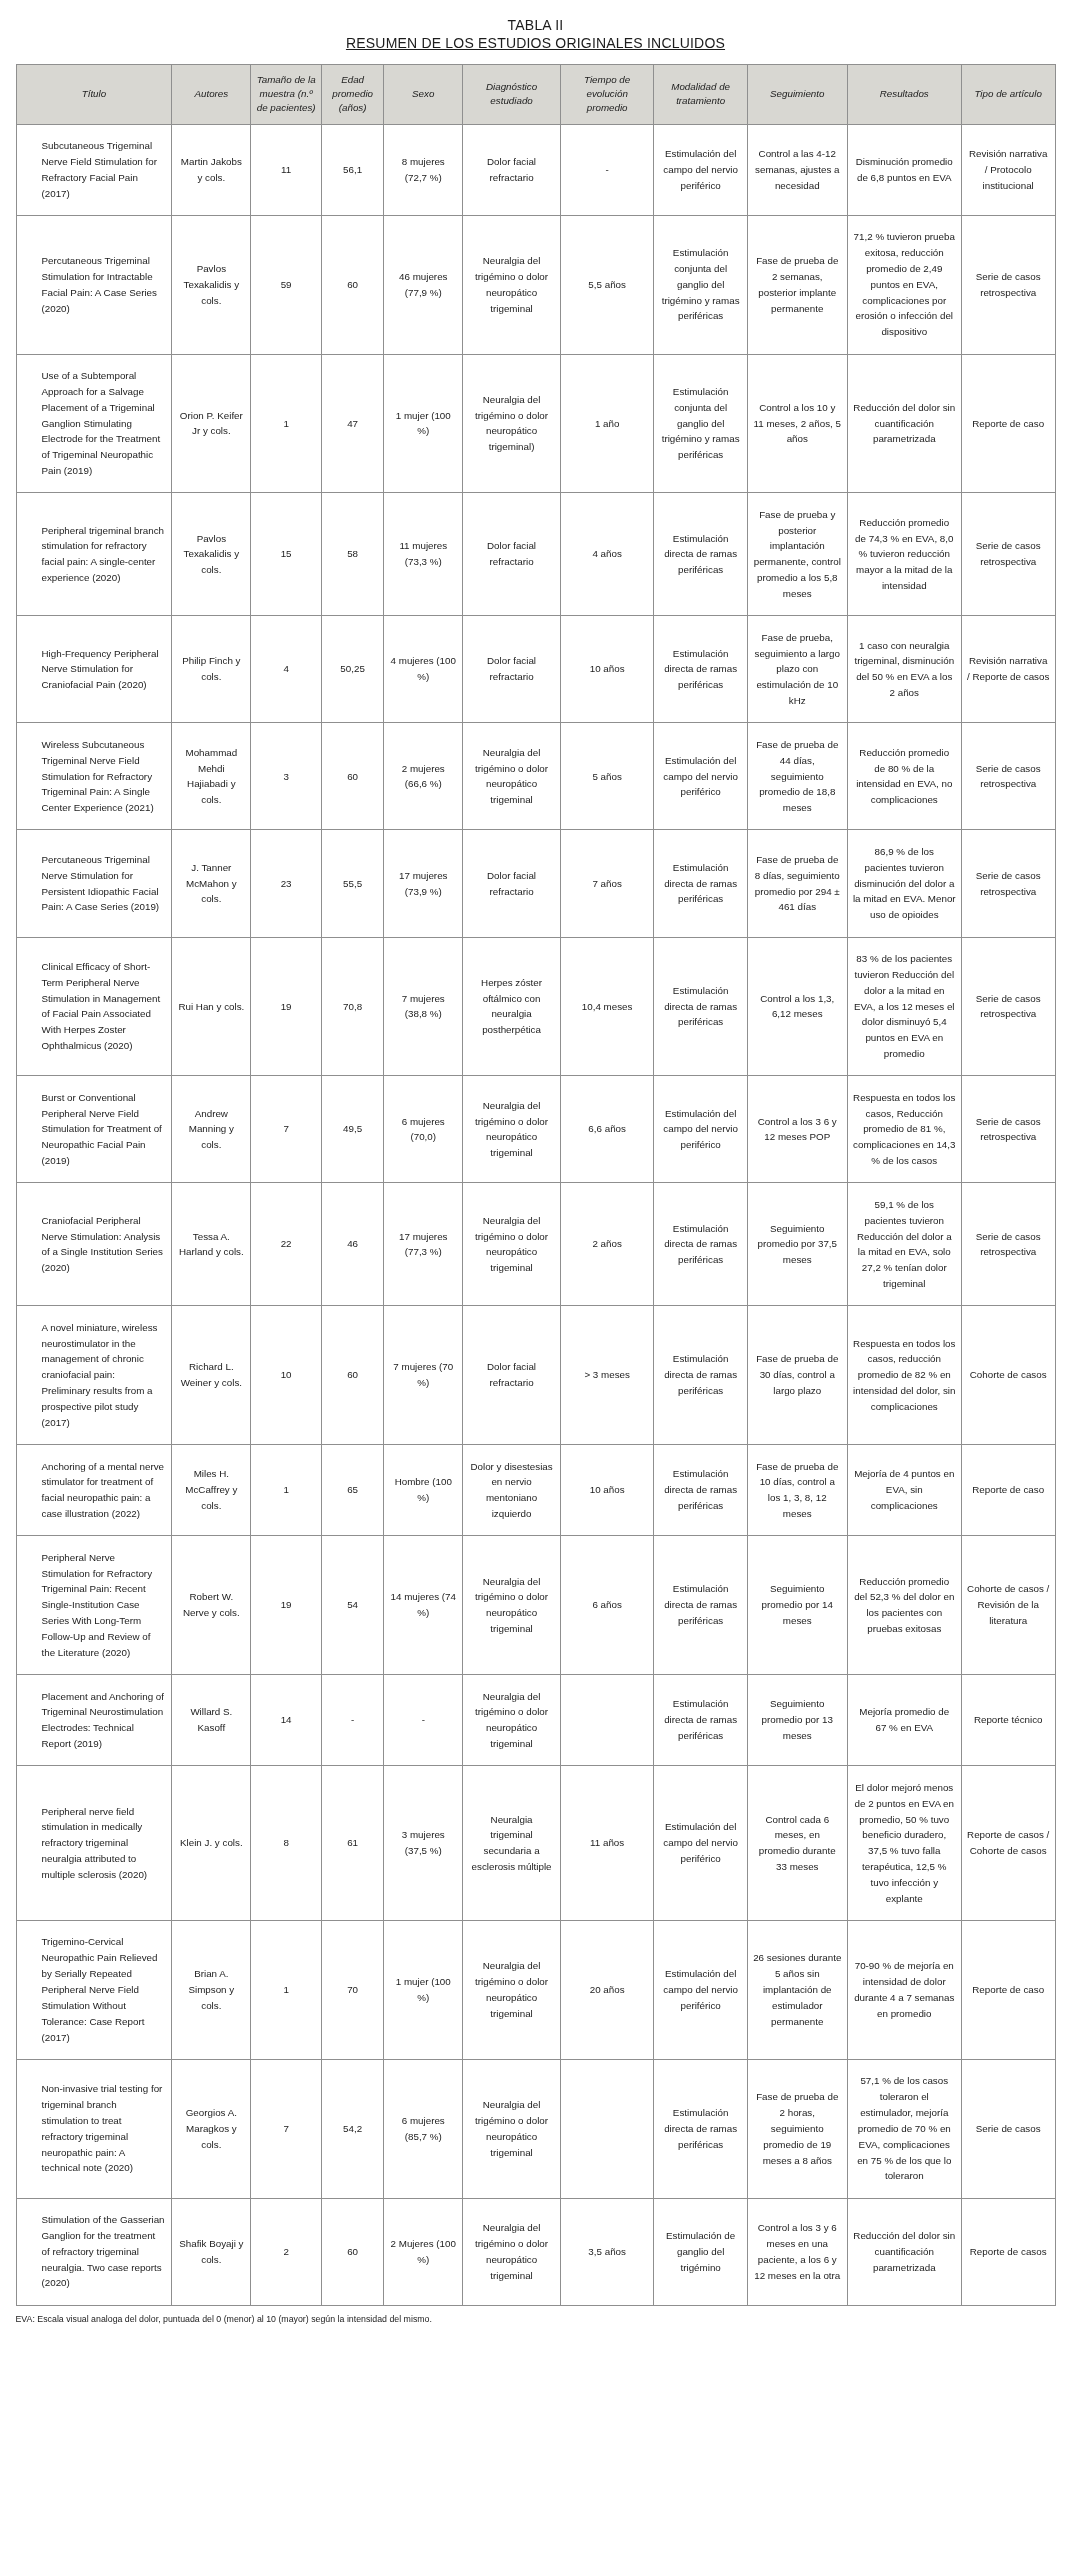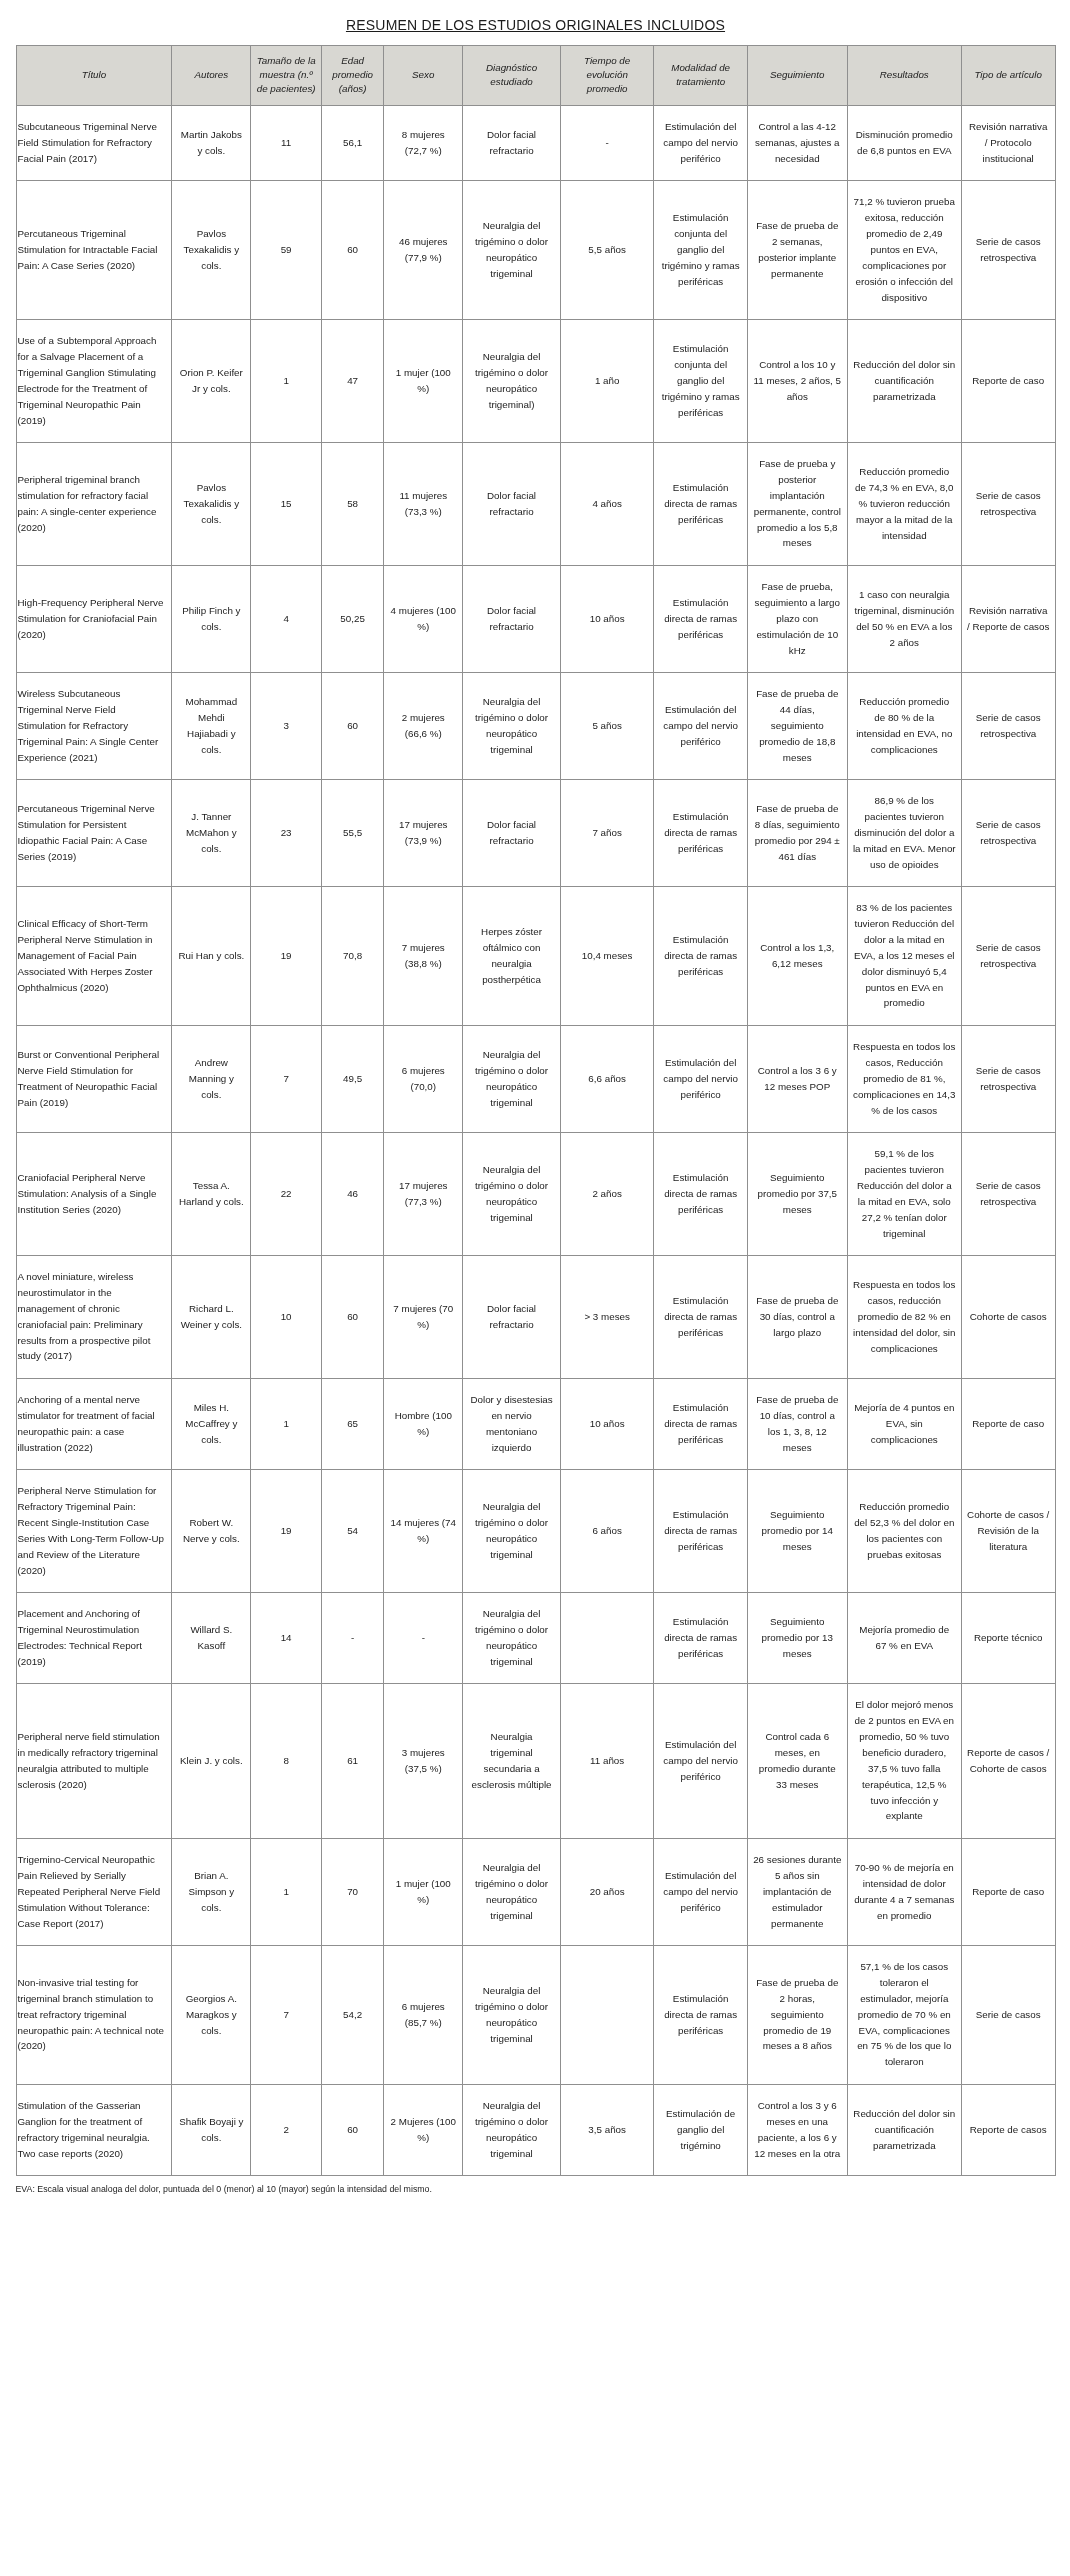--- a/index.html
+++ b/index.html
@@ -55,35 +55,36 @@
   table.summary td{
     font-size:9.8px;
     line-height:1.62;
     text-align:center;
     vertical-align:middle;
     padding:13.4px 5.2px;
     background:#ffffff;
   }
   table.summary td.cell-left{
     text-align:left;
-    padding-left:1px;
+    padding-left:25px;
     padding-right:6.2px;
   }
   .footnote{
     font-size:8.8px;
     line-height:1.4;
     margin-top:7.2px;
     padding-right:2.1px;
   }
 </style>
 </head>
 <body>
 
 <div class="page">
 
+  <div class="page-title">TABLA II</div>
 
   <div class="page-subtitle">RESUMEN DE LOS ESTUDIOS ORIGINALES INCLUIDOS</div>
 
   <table class="summary">
     <colgroup>
       <col style="width:15%">
       <col style="width:7.6%">
       <col style="width:6.8%">
       <col style="width:6%">
       <col style="width:7.6%">

